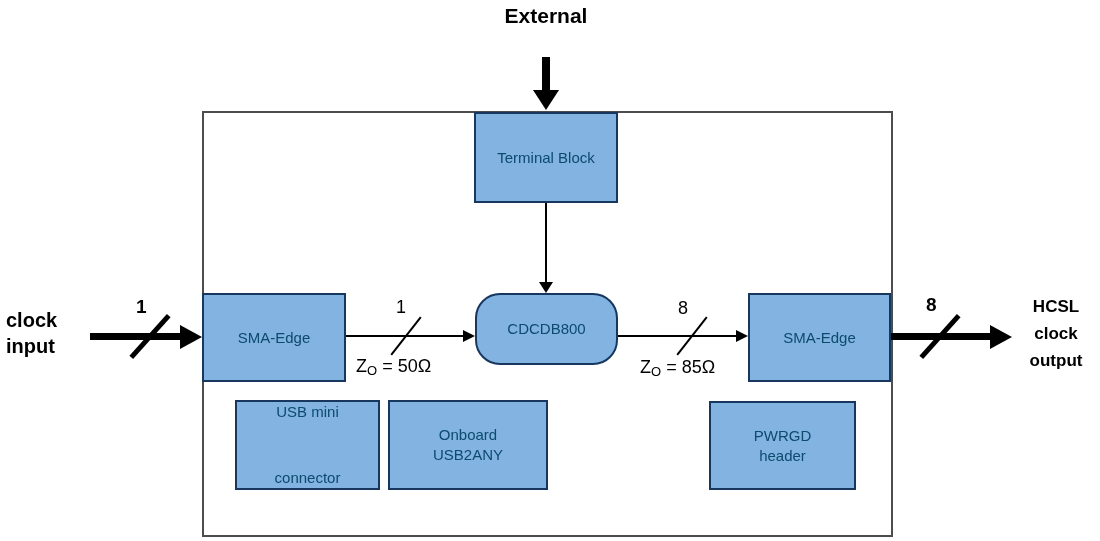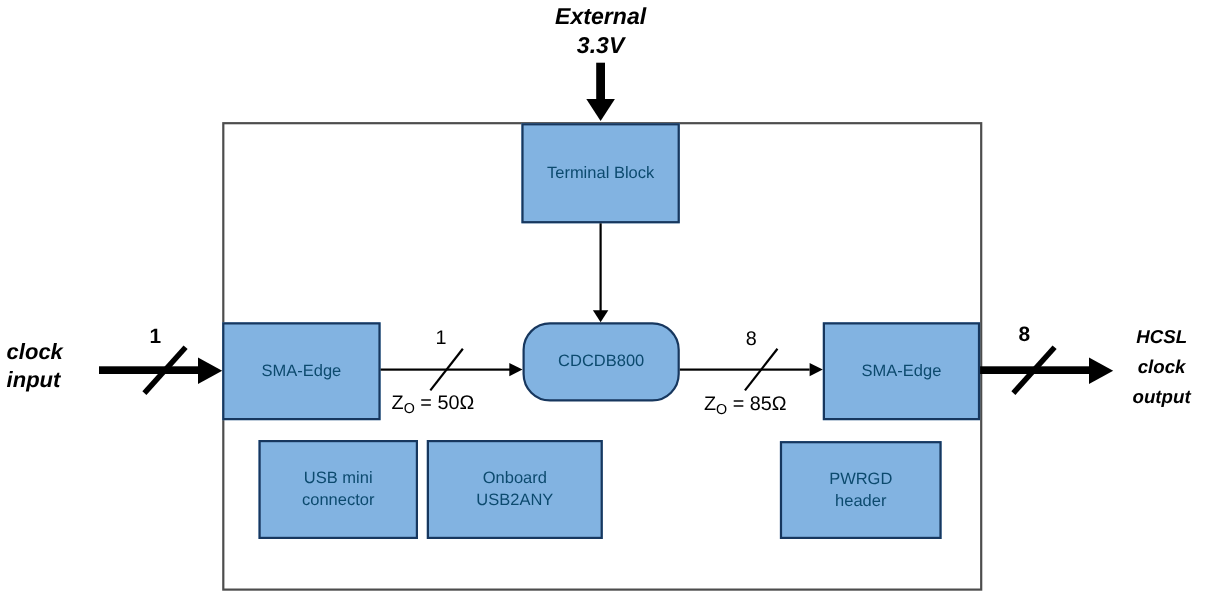--- a/index.html
+++ b/index.html
@@ -16,25 +16,25 @@
   .block {
     position: absolute; background: #82b3e1; border: 2px solid #17375e;
     display: flex; flex-direction: column; align-items: center; justify-content: center;
     text-align: center; font-size: 15px; line-height: 20px; color: #0c4a6e;
   }
   .b-terminal { left: 474px; top: 112px; width: 144px; height: 91px; }
   .b-oedip    { left: 712px; top: 175px; width: 143px; height: 90px; }
   .b-smain    { left: 202px; top: 293px; width: 144px; height: 89px; }
   .b-cdc      { left: 475px; top: 293px; width: 143px; height: 72px; border-radius: 25px; }
   .b-smaout   { left: 748px; top: 293px; width: 143px; height: 89px; }
-  .b-usbmini  { left: 235px; top: 400px; width: 145px; height: 90px; }
+  .b-usbmini  { left: 235px; top: 400px; width: 145px; height: 90px; justify-content: space-between; }
   .b-usb2any  { left: 388px; top: 400px; width: 160px; height: 90px; }
   .b-pwrgd    { left: 709px; top: 401px; width: 147px; height: 89px; text-align: center; }
 
-  .bold-label { position: absolute; font-weight: bold; text-align: center; font-style: italic; }
+  .bold-label { position: absolute; font-weight: bold; text-align: center; }
   .ext-label { left: 466px; top: 3px; width: 160px; font-size: 21px; line-height: 26px; }
   .in-label  { left: 6px;  top: 307px; width: 80px; font-size: 20px; line-height: 26px; text-align: left; }
   .out-label { left: 1012px; top: 293px; width: 88px; font-size: 17px; line-height: 27px; }
 
   .shaft { position: absolute; background: #000; }
   .tri { position: absolute; width: 0; height: 0; }
   .tri-right-big   { border-top: 12px solid transparent; border-bottom: 12px solid transparent; border-left: 22px solid #000; }
   .tri-right-small { border-top: 6px solid transparent;  border-bottom: 6px solid transparent;  border-left: 12px solid #000; }
   .tri-down-big    { border-left: 13px solid transparent; border-right: 13px solid transparent; border-top: 20px solid #000; }
   .tri-down-small  { border-left: 7px solid transparent;  border-right: 7px solid transparent;  border-top: 11px solid #000; }
@@ -49,21 +49,20 @@
 </style>
 </head>
 <body>
 
 <div id="canvas">
 
   <div class="outline"></div>
 
   <div class="bold-label ext-label">
     <div>External</div>
-    <div>3.3V</div>
   </div>
   <div class="shaft" style="left:542px; top:57px; width:8px; height:35px;"></div>
   <div class="tri tri-down-big" style="left:533px; top:90px;"></div>
 
   <div class="block b-terminal">
     <span>Terminal Block</span>
   </div>
   <div class="block b-smain">
     <span>SMA-Edge</span>
   </div>

